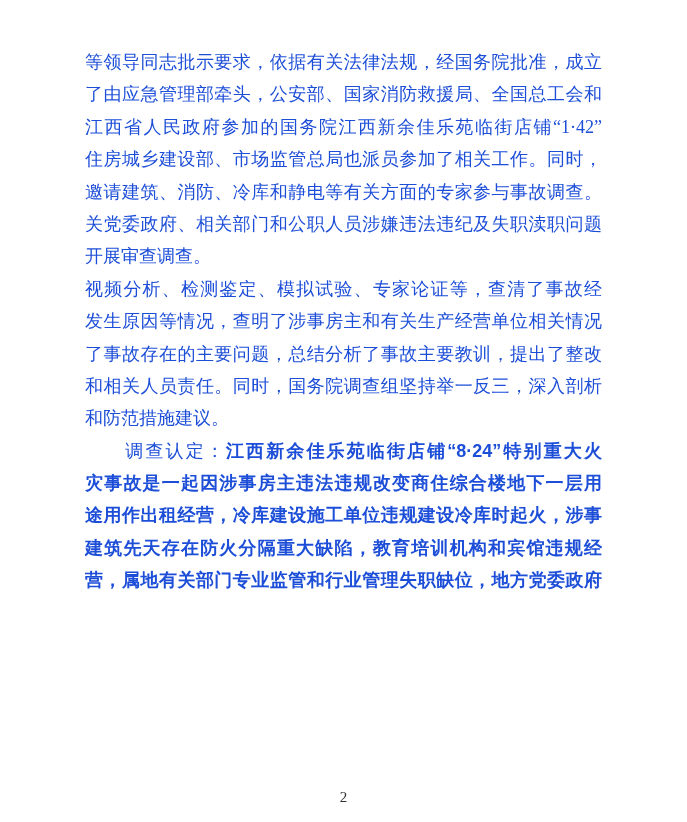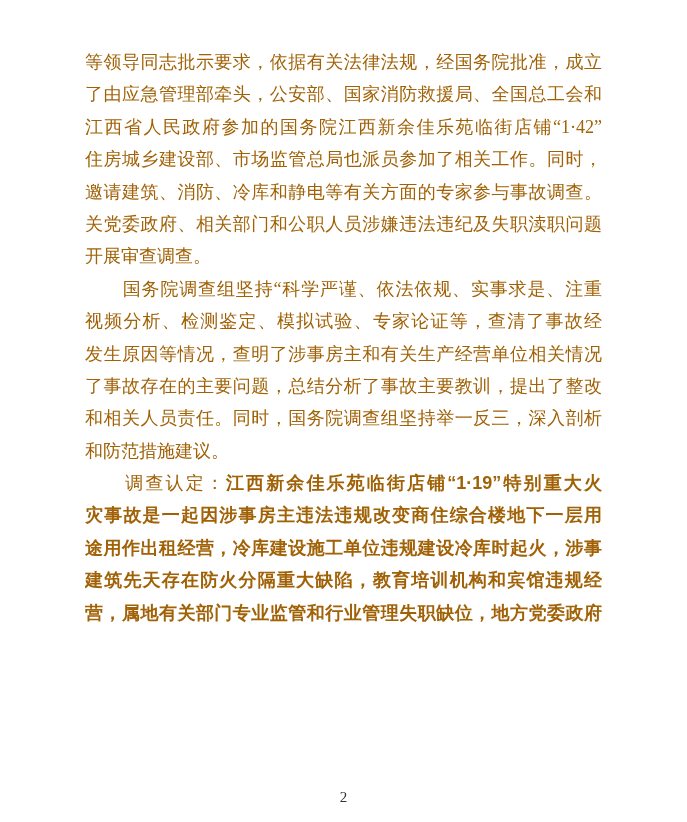--- a/index.html
+++ b/index.html
@@ -18,21 +18,21 @@
     overflow: hidden;
   }
   .body-text {
     width: 517px;
   }
   .line {
     font-family: "Liberation Serif", "DejaVu Serif", serif;
     font-size: 18px;
     line-height: 32.4px;
     height: 32.4px;
-    color: #a16207;
+    color: #1d4ed8;
     text-align: justify;
     text-align-last: justify;
     overflow: hidden;
   }
   .line.no-fill {
     text-align: center;
     text-align-last: left;
   }
   .seg.bold {
     font-family: "Liberation Sans", "DejaVu Sans", sans-serif;
@@ -54,26 +54,25 @@
 
 <div class="page">
   <div class="body-text">
       <div class="line"><span class="seg normal">等领导同志批示要求，依据有关法律法规，经国务院批准，成立</span></div>
       <div class="line"><span class="seg normal">了由应急管理部牵头，公安部、国家消防救援局、全国总工会和</span></div>
       <div class="line"><span class="seg normal">江西省人民政府参加的国务院江西新余佳乐苑临街店铺“1·42”</span></div>
       <div class="line"><span class="seg normal">住房城乡建设部、市场监管总局也派员参加了相关工作。同时，</span></div>
       <div class="line"><span class="seg normal">邀请建筑、消防、冷库和静电等有关方面的专家参与事故调查。</span></div>
       <div class="line"><span class="seg normal">关党委政府、相关部门和公职人员涉嫌违法违纪及失职渎职问题</span></div>
       <div class="line no-fill"><span class="seg normal">开展审查调查。</span></div>
-      <div class="line"><span class="seg normal">　　国务院调查组坚持“科学严谨、依法依规、实事求是、注重</span></div>
       <div class="line"><span class="seg normal">视频分析、检测鉴定、模拟试验、专家论证等，查清了事故经过、</span></div>
       <div class="line"><span class="seg normal">发生原因等情况，查明了涉事房主和有关生产经营单位相关情况</span></div>
       <div class="line"><span class="seg normal">了事故存在的主要问题，总结分析了事故主要教训，提出了整改</span></div>
       <div class="line"><span class="seg normal">和相关人员责任。同时，国务院调查组坚持举一反三，深入剖析</span></div>
       <div class="line no-fill"><span class="seg normal">和防范措施建议。</span></div>
-      <div class="line"><span class="seg normal">　　调查认定：</span><span class="seg bold">江西新余佳乐苑临街店铺“1·19”特别重大火</span></div>
+      <div class="line"><span class="seg normal">　　调查认定：</span><span class="seg bold">江西新余佳乐苑临街店铺“8·24”特别重大火</span></div>
       <div class="line"><span class="seg bold">灾事故是一起因涉事房主违法违规改变商住综合楼地下一层用</span></div>
       <div class="line"><span class="seg bold">途用作出租经营，冷库建设施工单位违规建设冷库时起火，涉事</span></div>
       <div class="line"><span class="seg bold">建筑先天存在防火分隔重大缺陷，教育培训机构和宾馆违规经</span></div>
       <div class="line"><span class="seg bold">营，属地有关部门专业监管和行业管理失职缺位，地方党委政府</span></div>
     </div>
   <div class="page-number">2</div>
 </div>
 
 </body></html>

